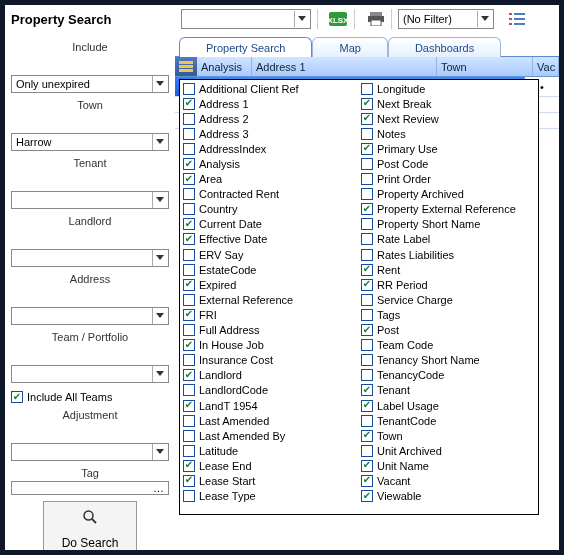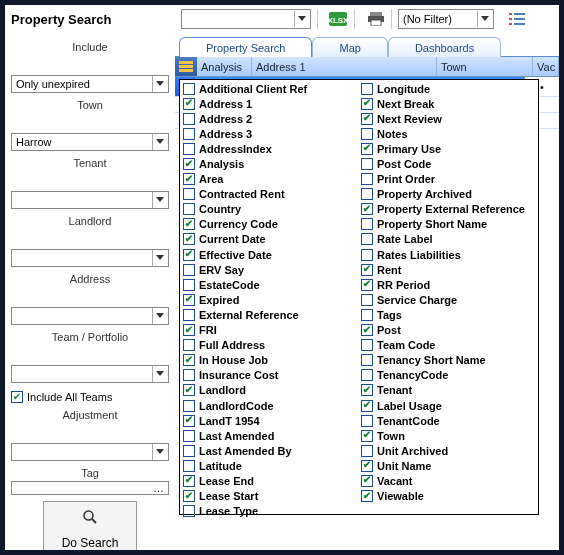--- a/index.html
+++ b/index.html
@@ -24,21 +24,21 @@
   .tab { padding:4px 26px 3px; border:1px solid #9ab8e0; border-bottom:none; border-top-left-radius:6px; border-top-right-radius:6px; background:linear-gradient(#fff,#e4f0ff); font-size:11px; color:#1a4a8a; position:relative; top:1px;}
   .tab.active { background:#fff; border-color:#5a8ad0; font-weight:normal; z-index:2;}
   .gridhdr { height:20px; display:flex; background:linear-gradient(#cfe4ff,#a8cbff); border-bottom:1px solid #6a93c8;}
   .gridhdr .cell { border-right:1px solid #92b5e2; display:flex; align-items:center; padding:0 4px; font-size:11px; color:#123; white-space:nowrap; overflow:hidden;}
   .gridhdr .sel { width:22px; background:linear-gradient(#4d7cc4,#2f5aa0); display:flex;align-items:center;justify-content:center;}
   .gridrow { height:20px; display:flex; border-bottom:1px solid #d0dcec;}
   .gridrow .sel { width:22px; background:linear-gradient(#2f7eff,#1f5ed8); border-right:1px solid #6a93c8;}
   .gridrow .pad { flex:1; background:linear-gradient(#3a8aff,#2b6ae0); border-right:1px solid #6a93c8;}
   .gridrow .right { width:34px; background:#fff; display:flex;align-items:center;justify-content:center; font-size:11px;}
   .panel { position:absolute; top:46px; left:4px; width:360px; height:436px; background:#fff; border:1px solid #000; display:flex; padding:1px; z-index:5;}
-  .panel .col { flex:1;font-weight:bold; }
+  .panel .col { flex:1; }
   .panel .row { height:15.1px; display:flex; align-items:center; gap:4px; padding-left:2px; white-space:nowrap; font-size:11px;}
   .chkbox { width:12px; height:12px; border:1px solid #1a4a9a; display:flex; align-items:center; justify-content:center; flex-shrink:0;}
   .chkbox.checked::after { content:"✔"; font-size:10px; color:#18803a; line-height:1; margin-top:-1px;}
   .extra-rows .mini { height:16px; border-bottom:1px solid #d0dcec; display:flex;}
   .extra-rows .mini .a{width:22px;border-right:1px solid #d0dcec;} 
   .extra-rows .mini .b{flex:1;}
 </style>
 </head>
 <body>
 <div class="app">
@@ -250,24 +250,20 @@
             <div class="row">
               <span class="chkbox"></span>
               <span>Contracted Rent</span>
             </div>
             <div class="row">
               <span class="chkbox"></span>
               <span>Country</span>
             </div>
             <div class="row">
               <span class="chkbox checked"></span>
-              <span>Currency Code</span>
-            </div>
-            <div class="row">
-              <span class="chkbox checked"></span>
               <span>Current Date</span>
             </div>
             <div class="row">
               <span class="chkbox checked"></span>
               <span>Effective Date</span>
             </div>
             <div class="row">
               <span class="chkbox"></span>
               <span>ERV Say</span>
             </div>

